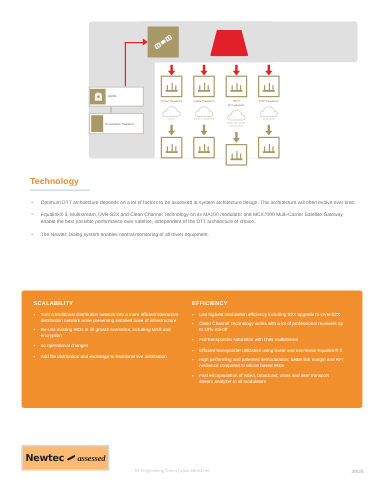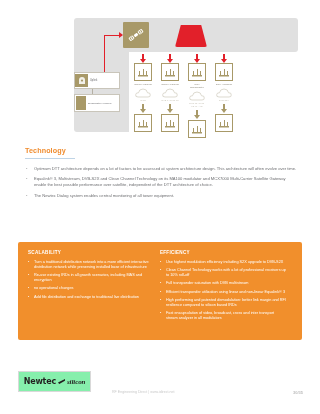--- a/index.html
+++ b/index.html
@@ -164,21 +164,21 @@
   .panel li .d{
     flex:0 0 6px;font-size:3.6px;line-height:5px;color:#ffffff;
   }
   .panel li .t{
     font-size:3.8px;line-height:5px;color:#ffffff;
   }
 
   
   .logo{
     position:absolute;left:18px;top:371px;width:71px;height:19px;
-    border:1px solid #d9d9d9;background:#86efac;
+    border:1px solid #d9d9d9;background:#fdba74;
     display:flex;align-items:center;justify-content:center;gap:2px;
   }
   .logo .newtec{
     font-family:"DejaVu Sans", sans-serif;
     font-size:8px;font-weight:bold;color:#231f20;letter-spacing:-.2px;
   }
   .logo .swoosh{
     width:7px;height:5px;background:#231f20;
     clip-path:polygon(0% 70%,100% 0%,100% 35%,18% 100%);
   }
@@ -395,19 +395,19 @@
             <span class="t">Fast encapsulation of video, broadcast, cross and inter transport stream analyzer in all modulators</span>
           </li>
       </ul>
     </div>
   </div>
 </div>
 
 <div class="logo">
   <span class="newtec">Newtec</span>
   <span class="swoosh"></span>
-  <span class="idirect">silicon</span>
+  <span class="idirect">assessed</span>
 </div>
 
 <div class="footline">
   <span class="center">RF Engineering Direct  |  www.idirect.net</span>
   <span class="pg">30/35</span>
 </div>
 
 </body></html>

